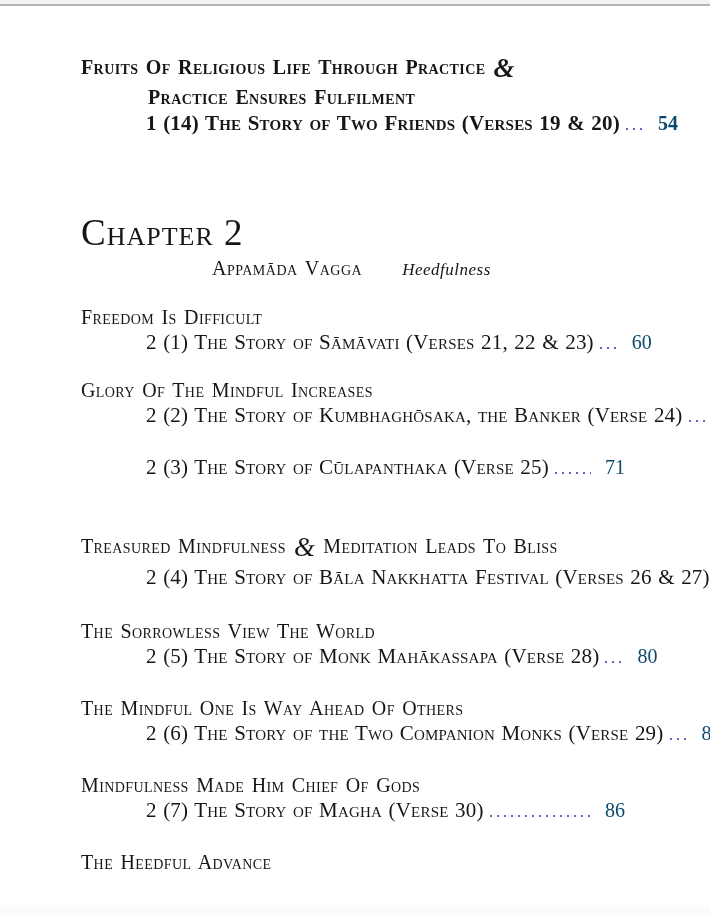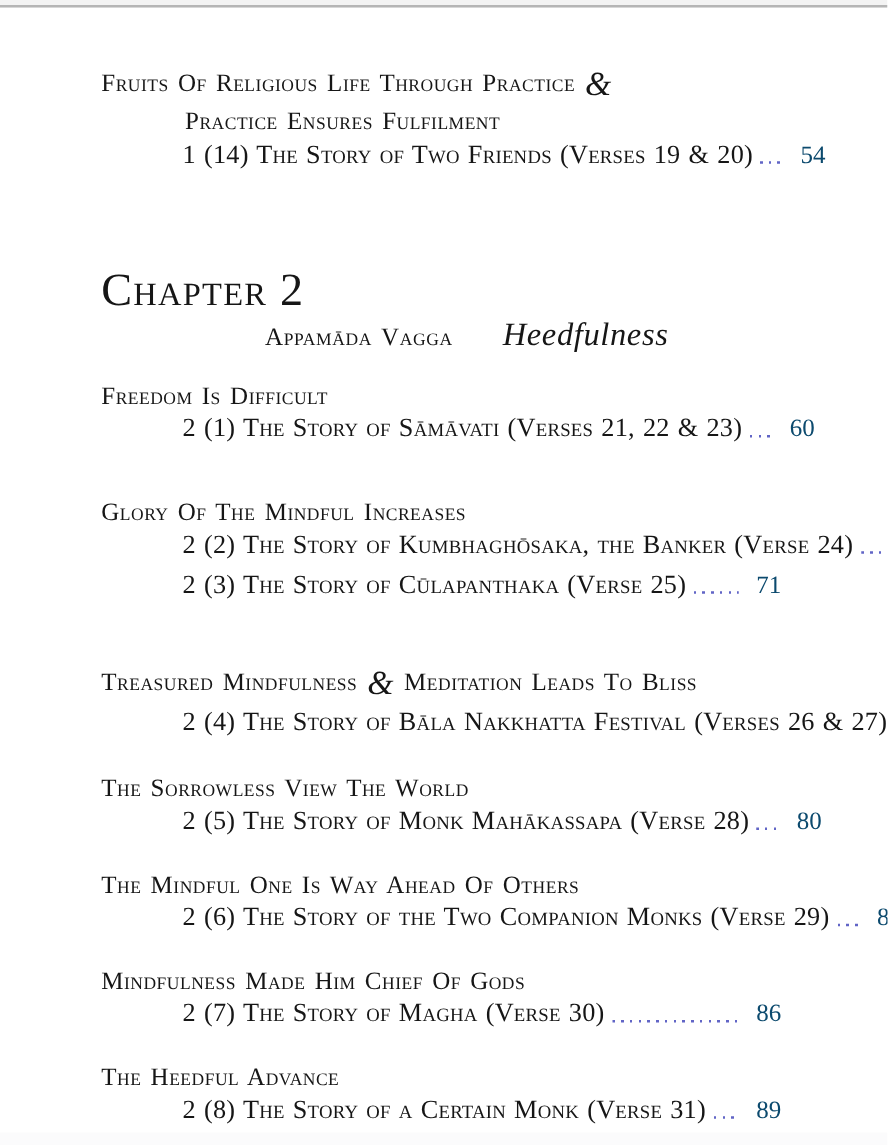--- a/index.html
+++ b/index.html
@@ -61,21 +61,21 @@
     font-variant: small-caps;
     letter-spacing: 1px;
     padding-top: 4px;
   }
   .chapter-subtitle { margin-top: 2px; margin-left: 131px; line-height: 28px; white-space: nowrap; }
   .vagga-name {
     font-size: 20px; font-variant: small-caps;
     letter-spacing: 0.5px; word-spacing: 2px;
   }
   .vagga-translation {
-    font-size: 26px; font-style: italic;
+    font-size: 17px; font-style: italic;
     margin-left: 40px; letter-spacing: 0.5px;
   }
 
   .fancy-amp {
     font-style: italic;
     font-size: 27px;
     line-height: 0;
     vertical-align: -3px;
     margin-left: 8px;
     font-variant: normal;
@@ -83,21 +83,21 @@
   .fancy-amp.mid { margin-right: 8px; }
 </style>
 </head>
 <body>
 
 <div class="viewer">
   <div class="top-strip"></div>
 
   <div class="content">
 
-    <div class="block" style="top: 52px;">
+    <div class="block" style="top: 52px; font-weight: bold;">
       <div class="intro-line"><span>Fruits Of Religious Life Through Practice</span><span class="fancy-amp">&amp;</span></div>
       <div class="intro-line indent-1">Practice Ensures Fulfilment</div>
       <div class="toc-line">
         <span class="toc-item">1 (14) The Story of Two Friends (Verses 19 &amp; 20)</span>
         <span class="leader"></span>
         <span class="page-num">54</span>
       </div>
     </div>
 
     <div class="block" style="top: 210px;">
@@ -109,21 +109,21 @@
 
     <div class="block" style="top: 303px;">
       <div class="toc-heading">Freedom Is Difficult</div>
       <div class="toc-line">
         <span class="toc-item">2 (1) The Story of Sāmāvati (Verses 21, 22 &amp; 23)</span>
         <span class="leader"></span>
         <span class="page-num">60</span>
       </div>
     </div>
 
-    <div class="block" style="top: 396px;">
+    <div class="block" style="top: 376px;">
       <div class="toc-heading">Glory Of The Mindful Increases</div>
       <div class="toc-line">
         <span class="toc-item">2 (2) The Story of Kumbhaghōsaka, the Banker (Verse 24)</span>
         <span class="leader"></span>
         <span class="page-num">68</span>
       </div>
     </div>
 
     <div class="block" style="top: 456px;">
       <div class="toc-line">
@@ -164,23 +164,18 @@
       <div class="toc-heading">Mindfulness Made Him Chief Of Gods</div>
       <div class="toc-line">
         <span class="toc-item">2 (7) The Story of Magha (Verse 30)</span>
         <span class="leader"></span>
         <span class="page-num">86</span>
       </div>
     </div>
 
     <div class="block" style="top: 848px;">
       <div class="toc-heading">The Heedful Advance</div>
-      <div class="toc-line">
-        <span class="toc-item">2 (8) The Story of a Certain Monk (Verse 31)</span>
-        <span class="leader"></span>
-        <span class="page-num">89</span>
-      </div>
     </div>
 
   </div>
 
   <div class="bottom-strip"></div>
 </div>
 
 </body></html>

